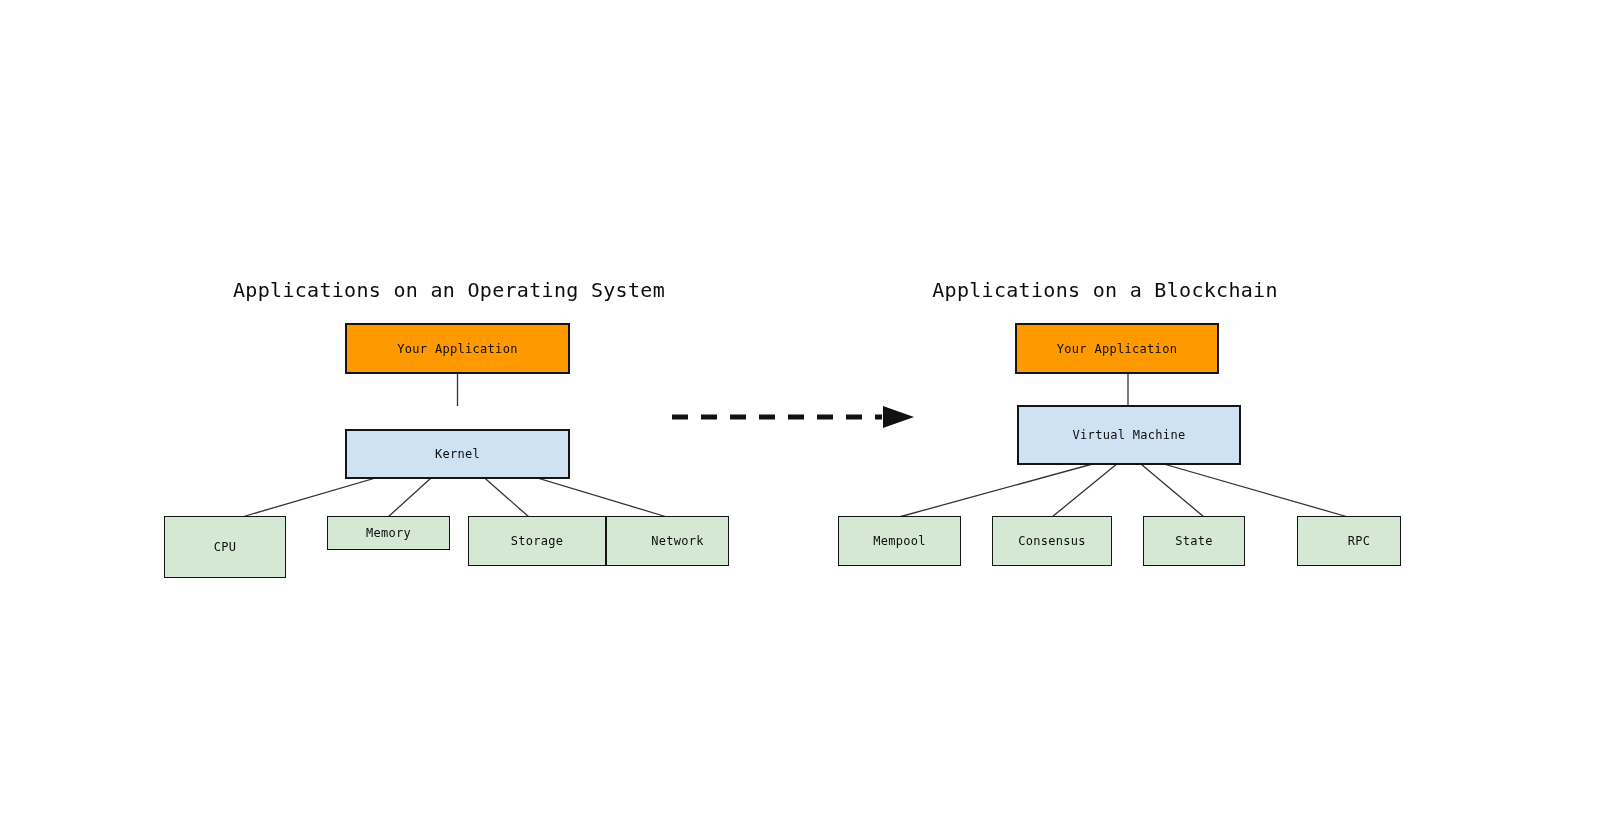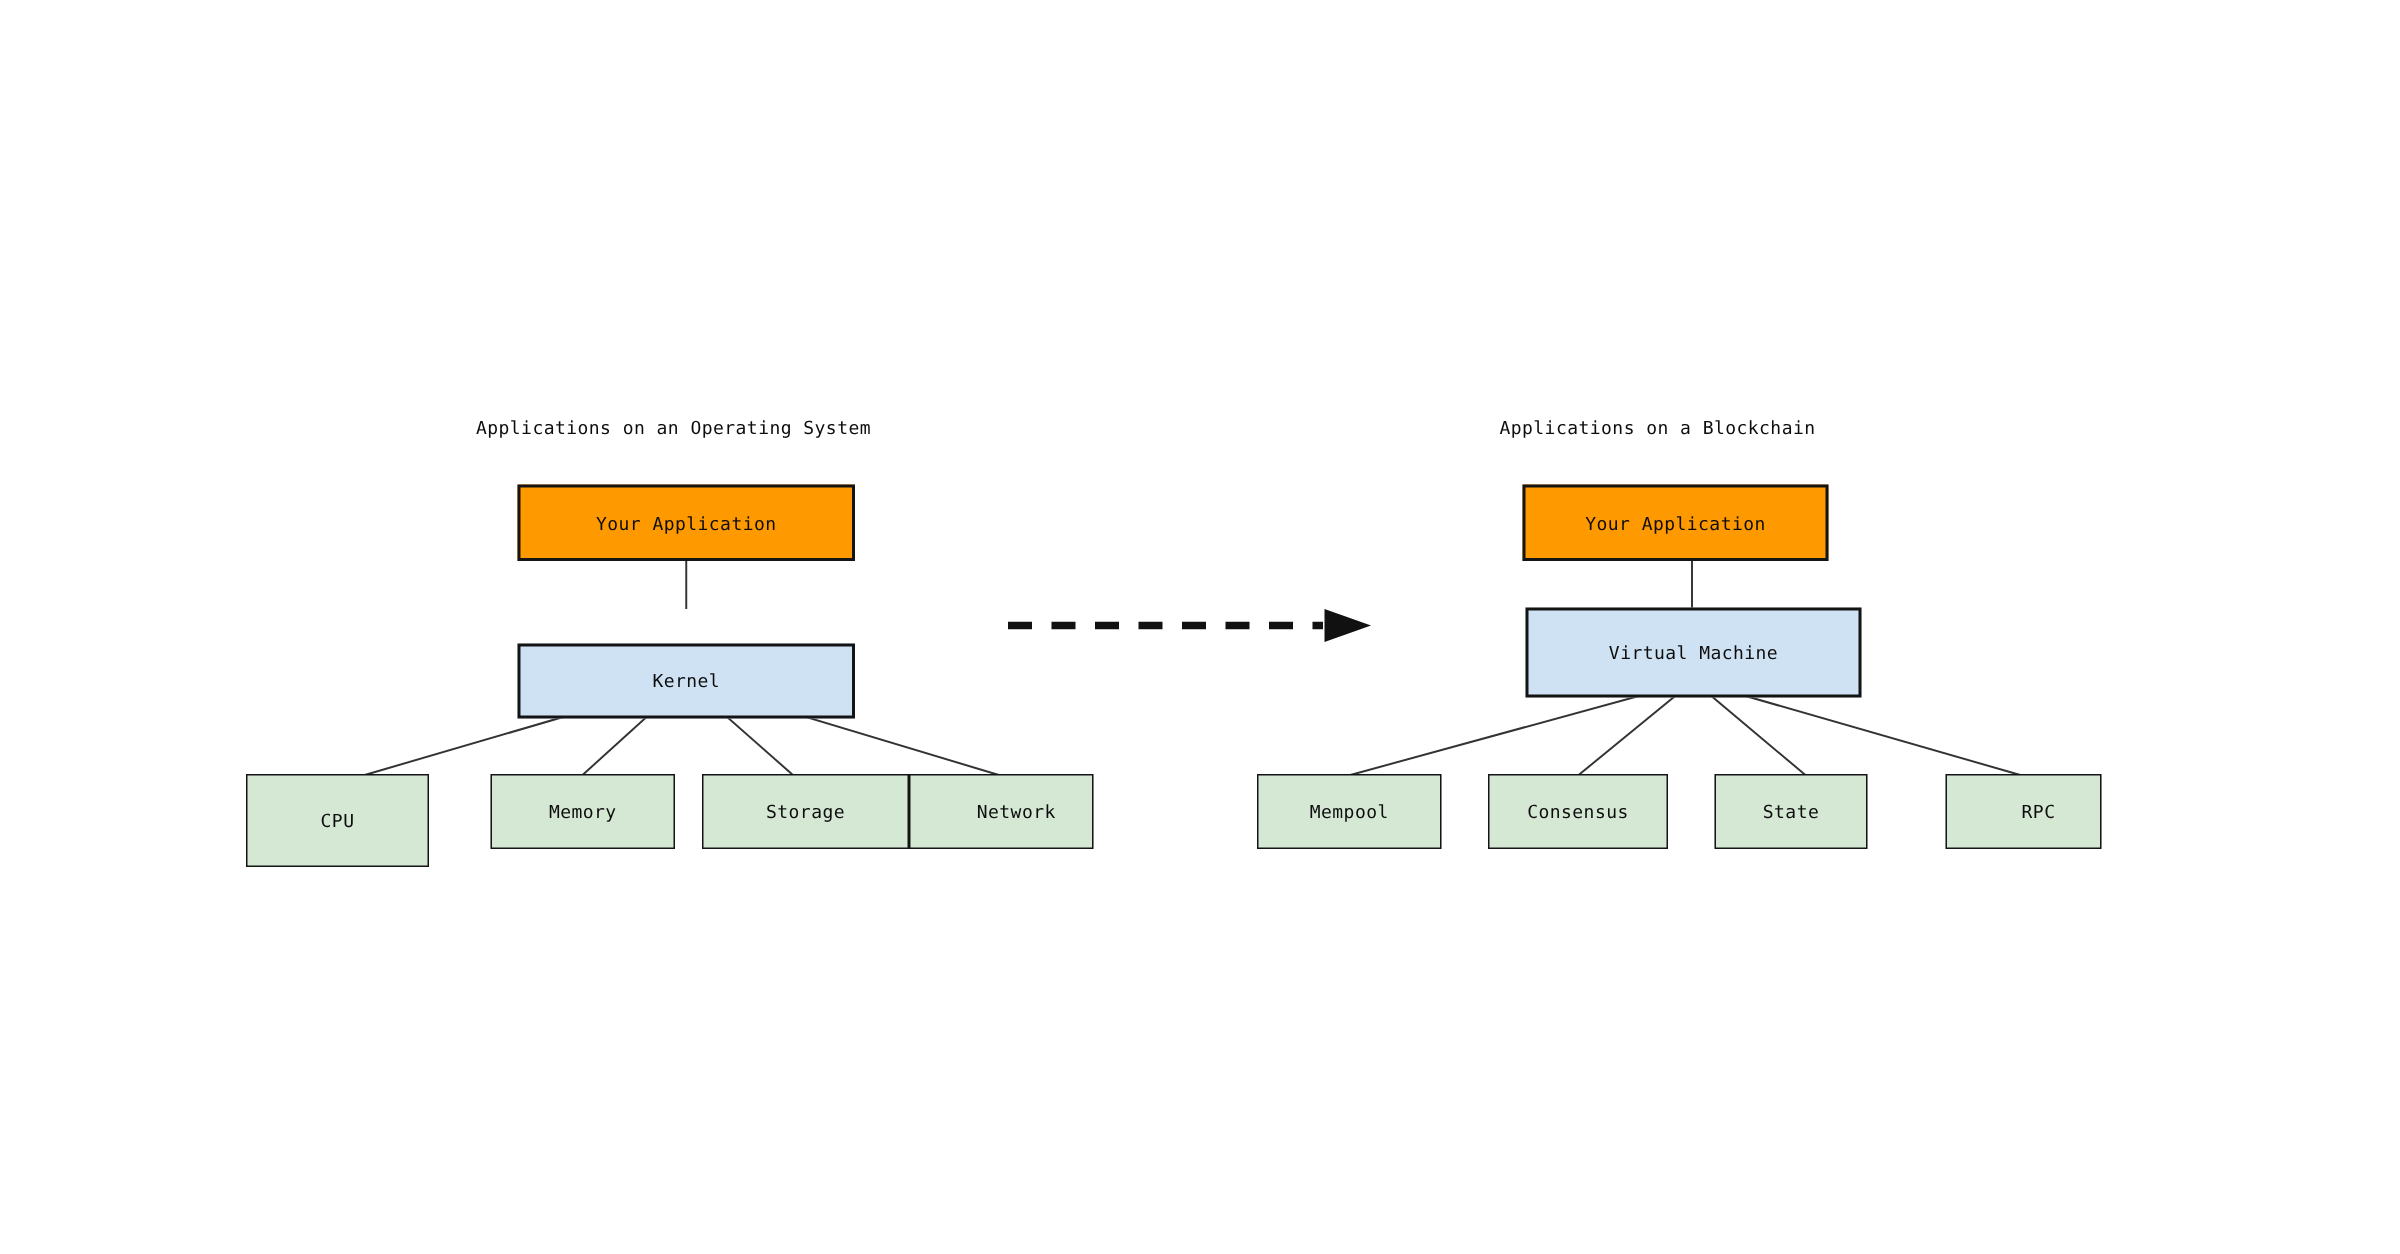--- a/index.html
+++ b/index.html
@@ -20,21 +20,21 @@
     left: 0;
     top: 0;
     width: 1600px;
     height: 836px;
     z-index: 1;
   }
   .tree-title {
     position: absolute;
     transform: translateX(-50%);
     top: 278px;
-    font-size: 12px;
+    font-size: 20px;
     letter-spacing: 0.3px;
     white-space: nowrap;
     z-index: 2;
   }
   .node {
     position: absolute;
     box-sizing: border-box;
     display: flex;
     align-items: center;
     justify-content: center;
@@ -105,21 +105,21 @@
     <span>Your Application</span>
   </div>
 
   <div class="node core" style="left:345px; top:429px; width:225px; height:50px;">
     <span>Kernel</span>
   </div>
 
   <div class="node child" style="left:164px; top:516px; width:122px; height:62px;">
     <span>CPU</span>
   </div>
-  <div class="node child" style="left:327px; top:516px; width:123px; height:50px;">
+  <div class="node child" style="left:327px; top:516px; width:123px; height:34px;">
     <span>Memory</span>
   </div>
   <div class="node child" style="left:468px; top:516px; width:138px; height:50px;">
     <span>Storage</span>
   </div>
   <div class="node child" style="left:606px; top:516px; width:123px; height:50px;padding-left:20px;">
     <span>Network</span>
   </div>
 </div>
 

